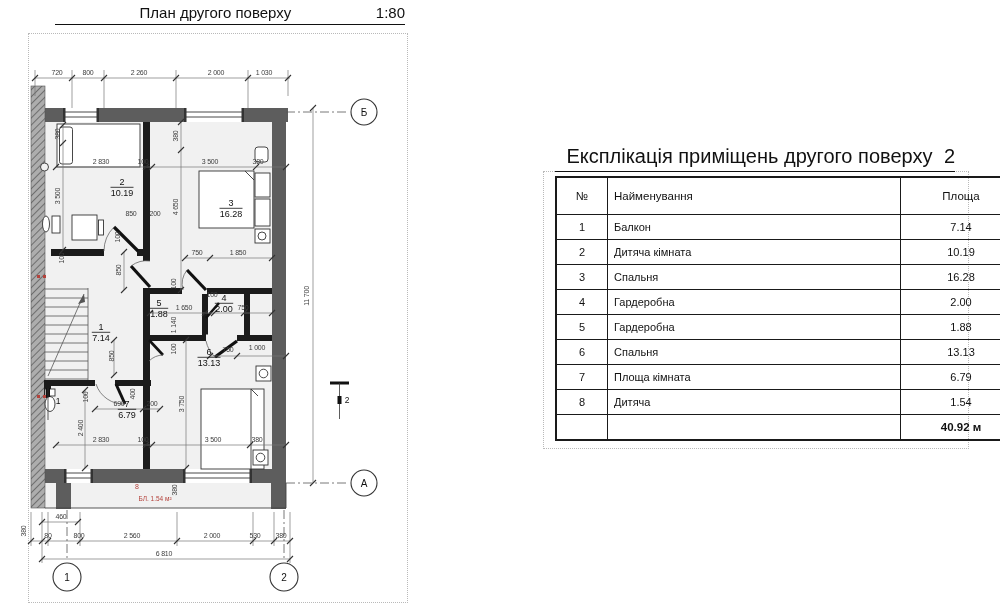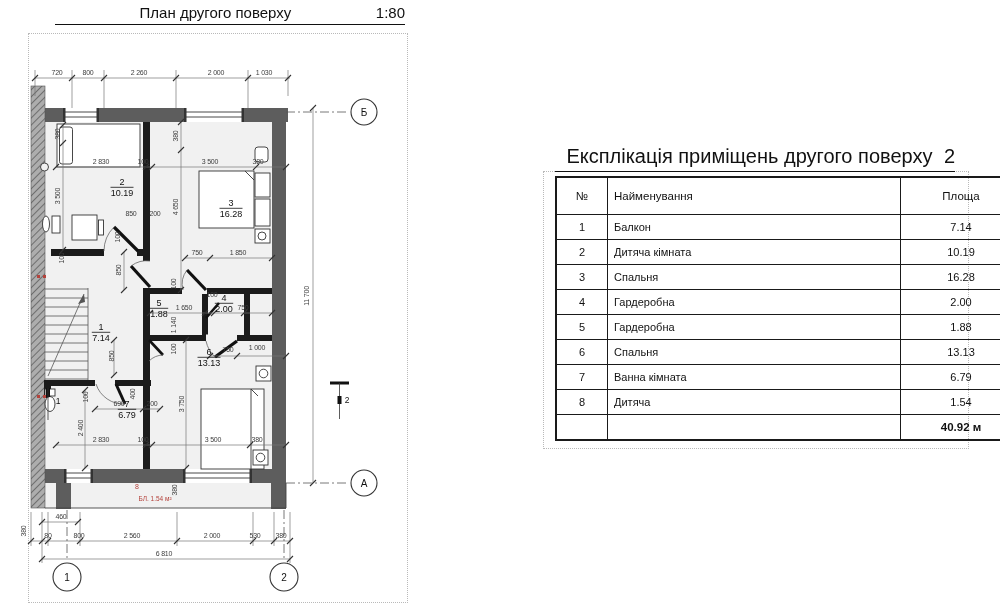--- a/index.html
+++ b/index.html
@@ -331,21 +331,21 @@
           <td class="c1">Гардеробна</td>
           <td class="c2">1.88</td>
         </tr>
         <tr>
           <td class="c0">6</td>
           <td class="c1">Спальня</td>
           <td class="c2">13.13</td>
         </tr>
         <tr>
           <td class="c0">7</td>
-          <td class="c1">Ванна кімната</td>
+          <td class="c1">Площа кімната</td>
           <td class="c2">6.79</td>
         </tr>
         <tr>
           <td class="c0">8</td>
           <td class="c1">Дитяча</td>
           <td class="c2">1.54</td>
         </tr>
         <tr class="total">
           <td class="c0"></td>
           <td class="c1"></td>

